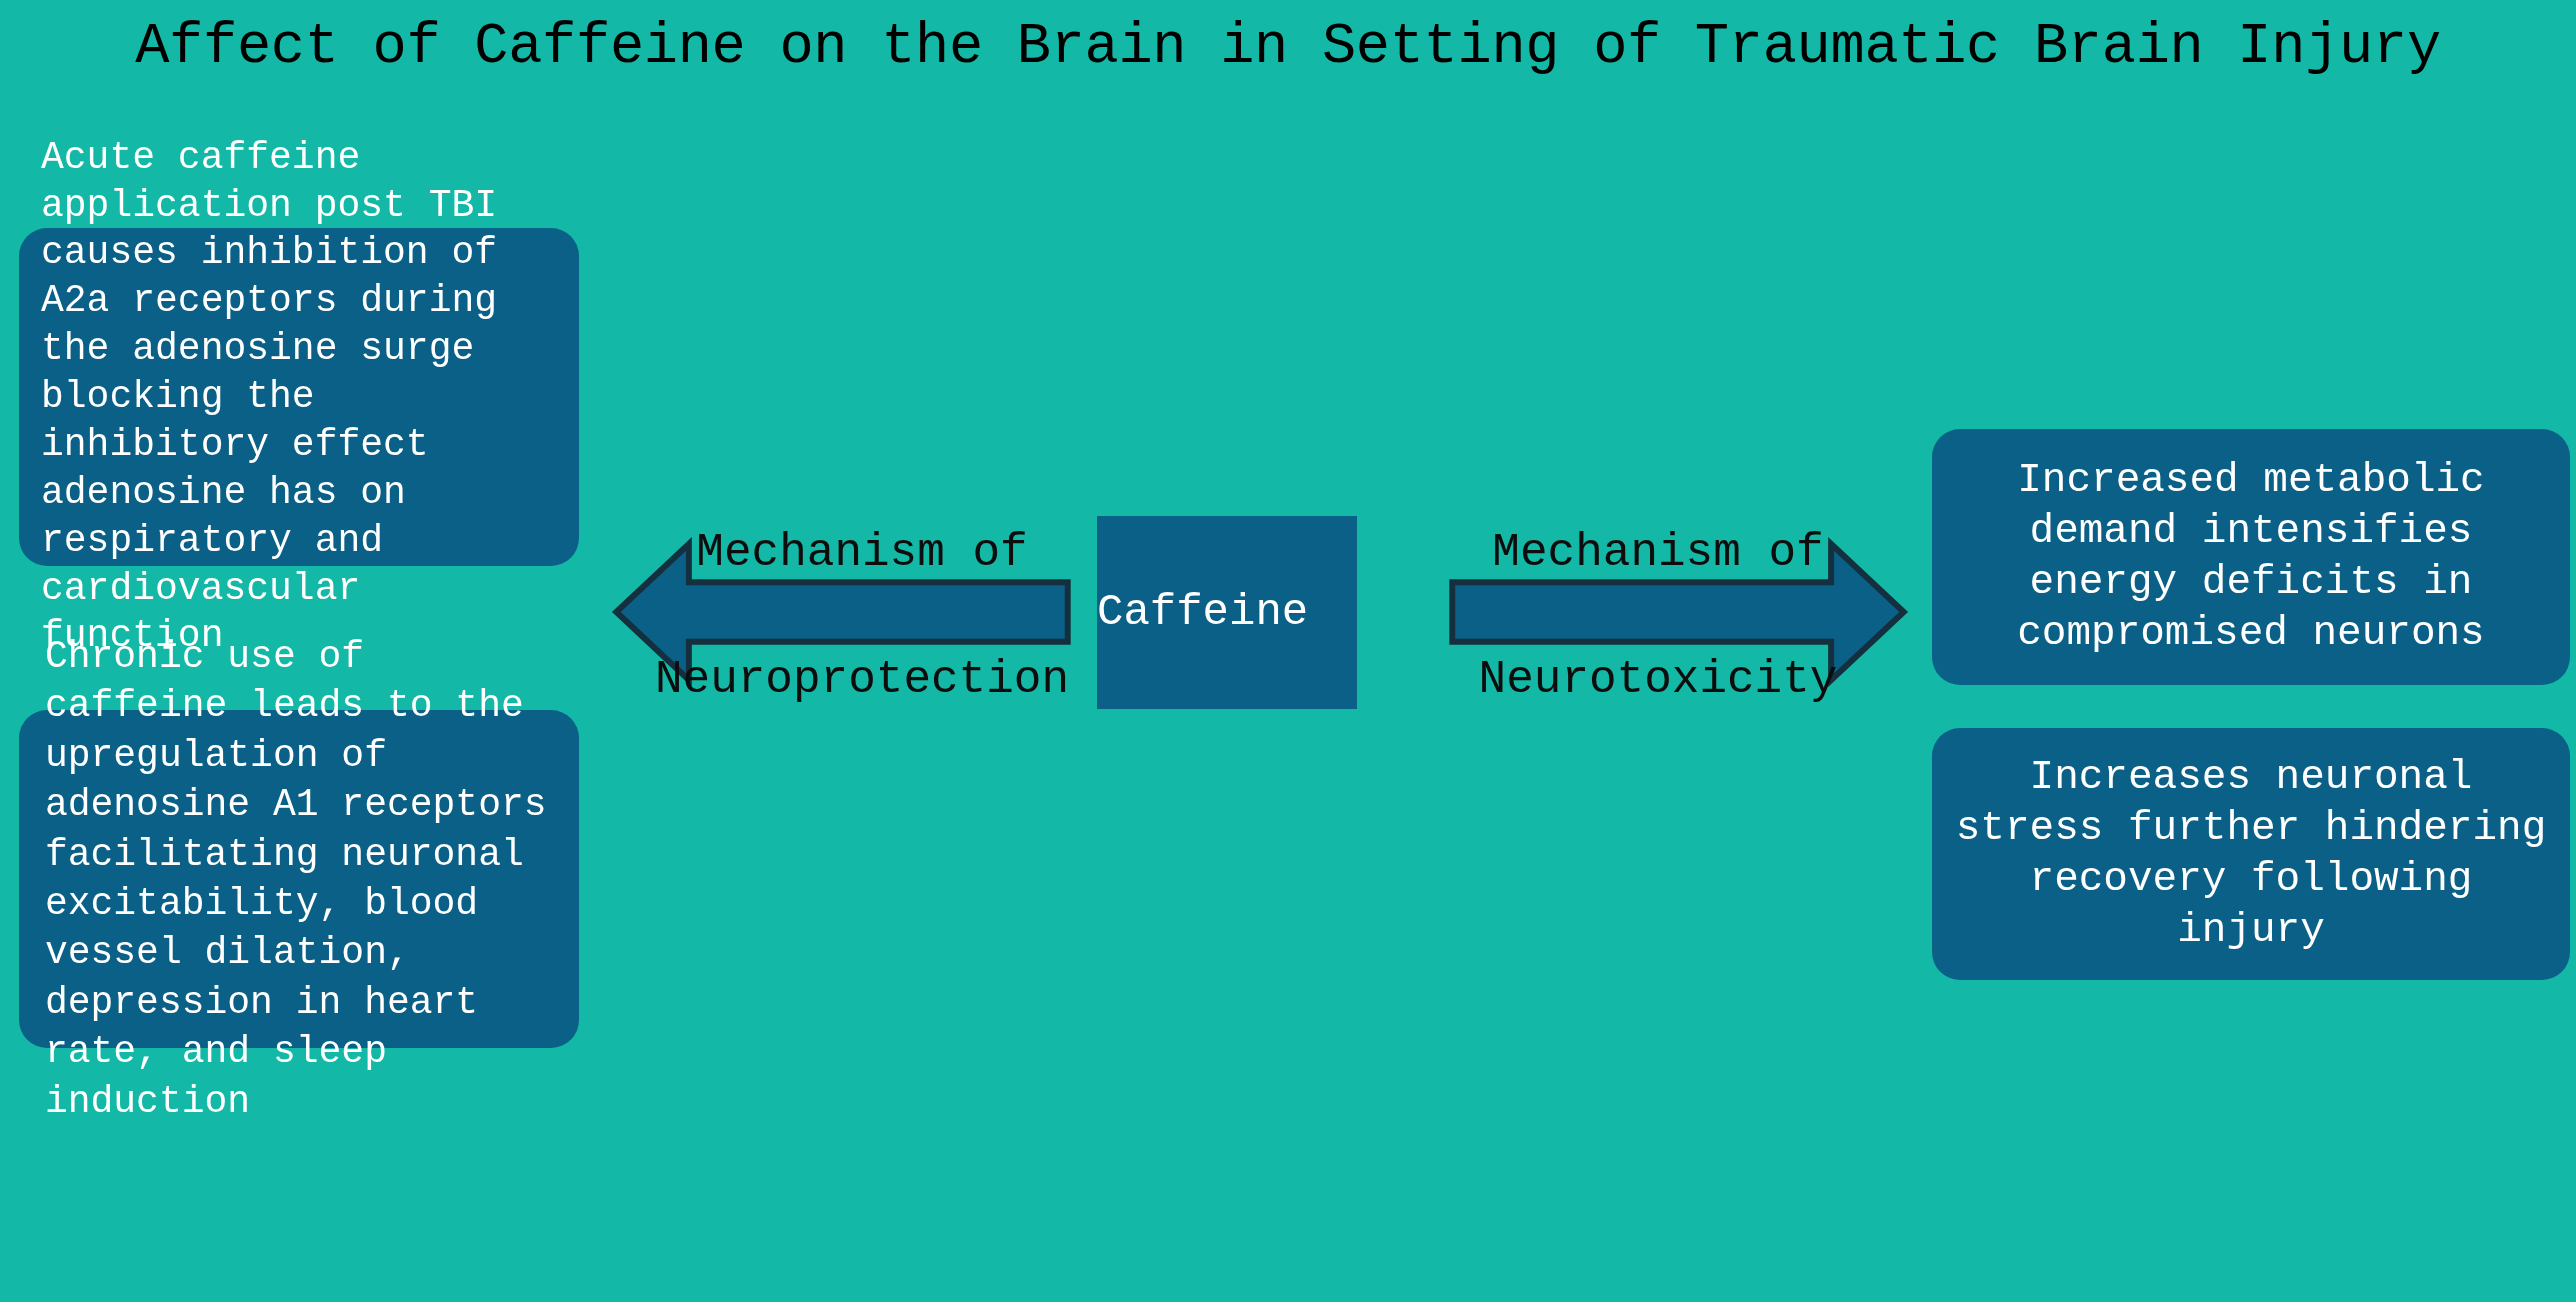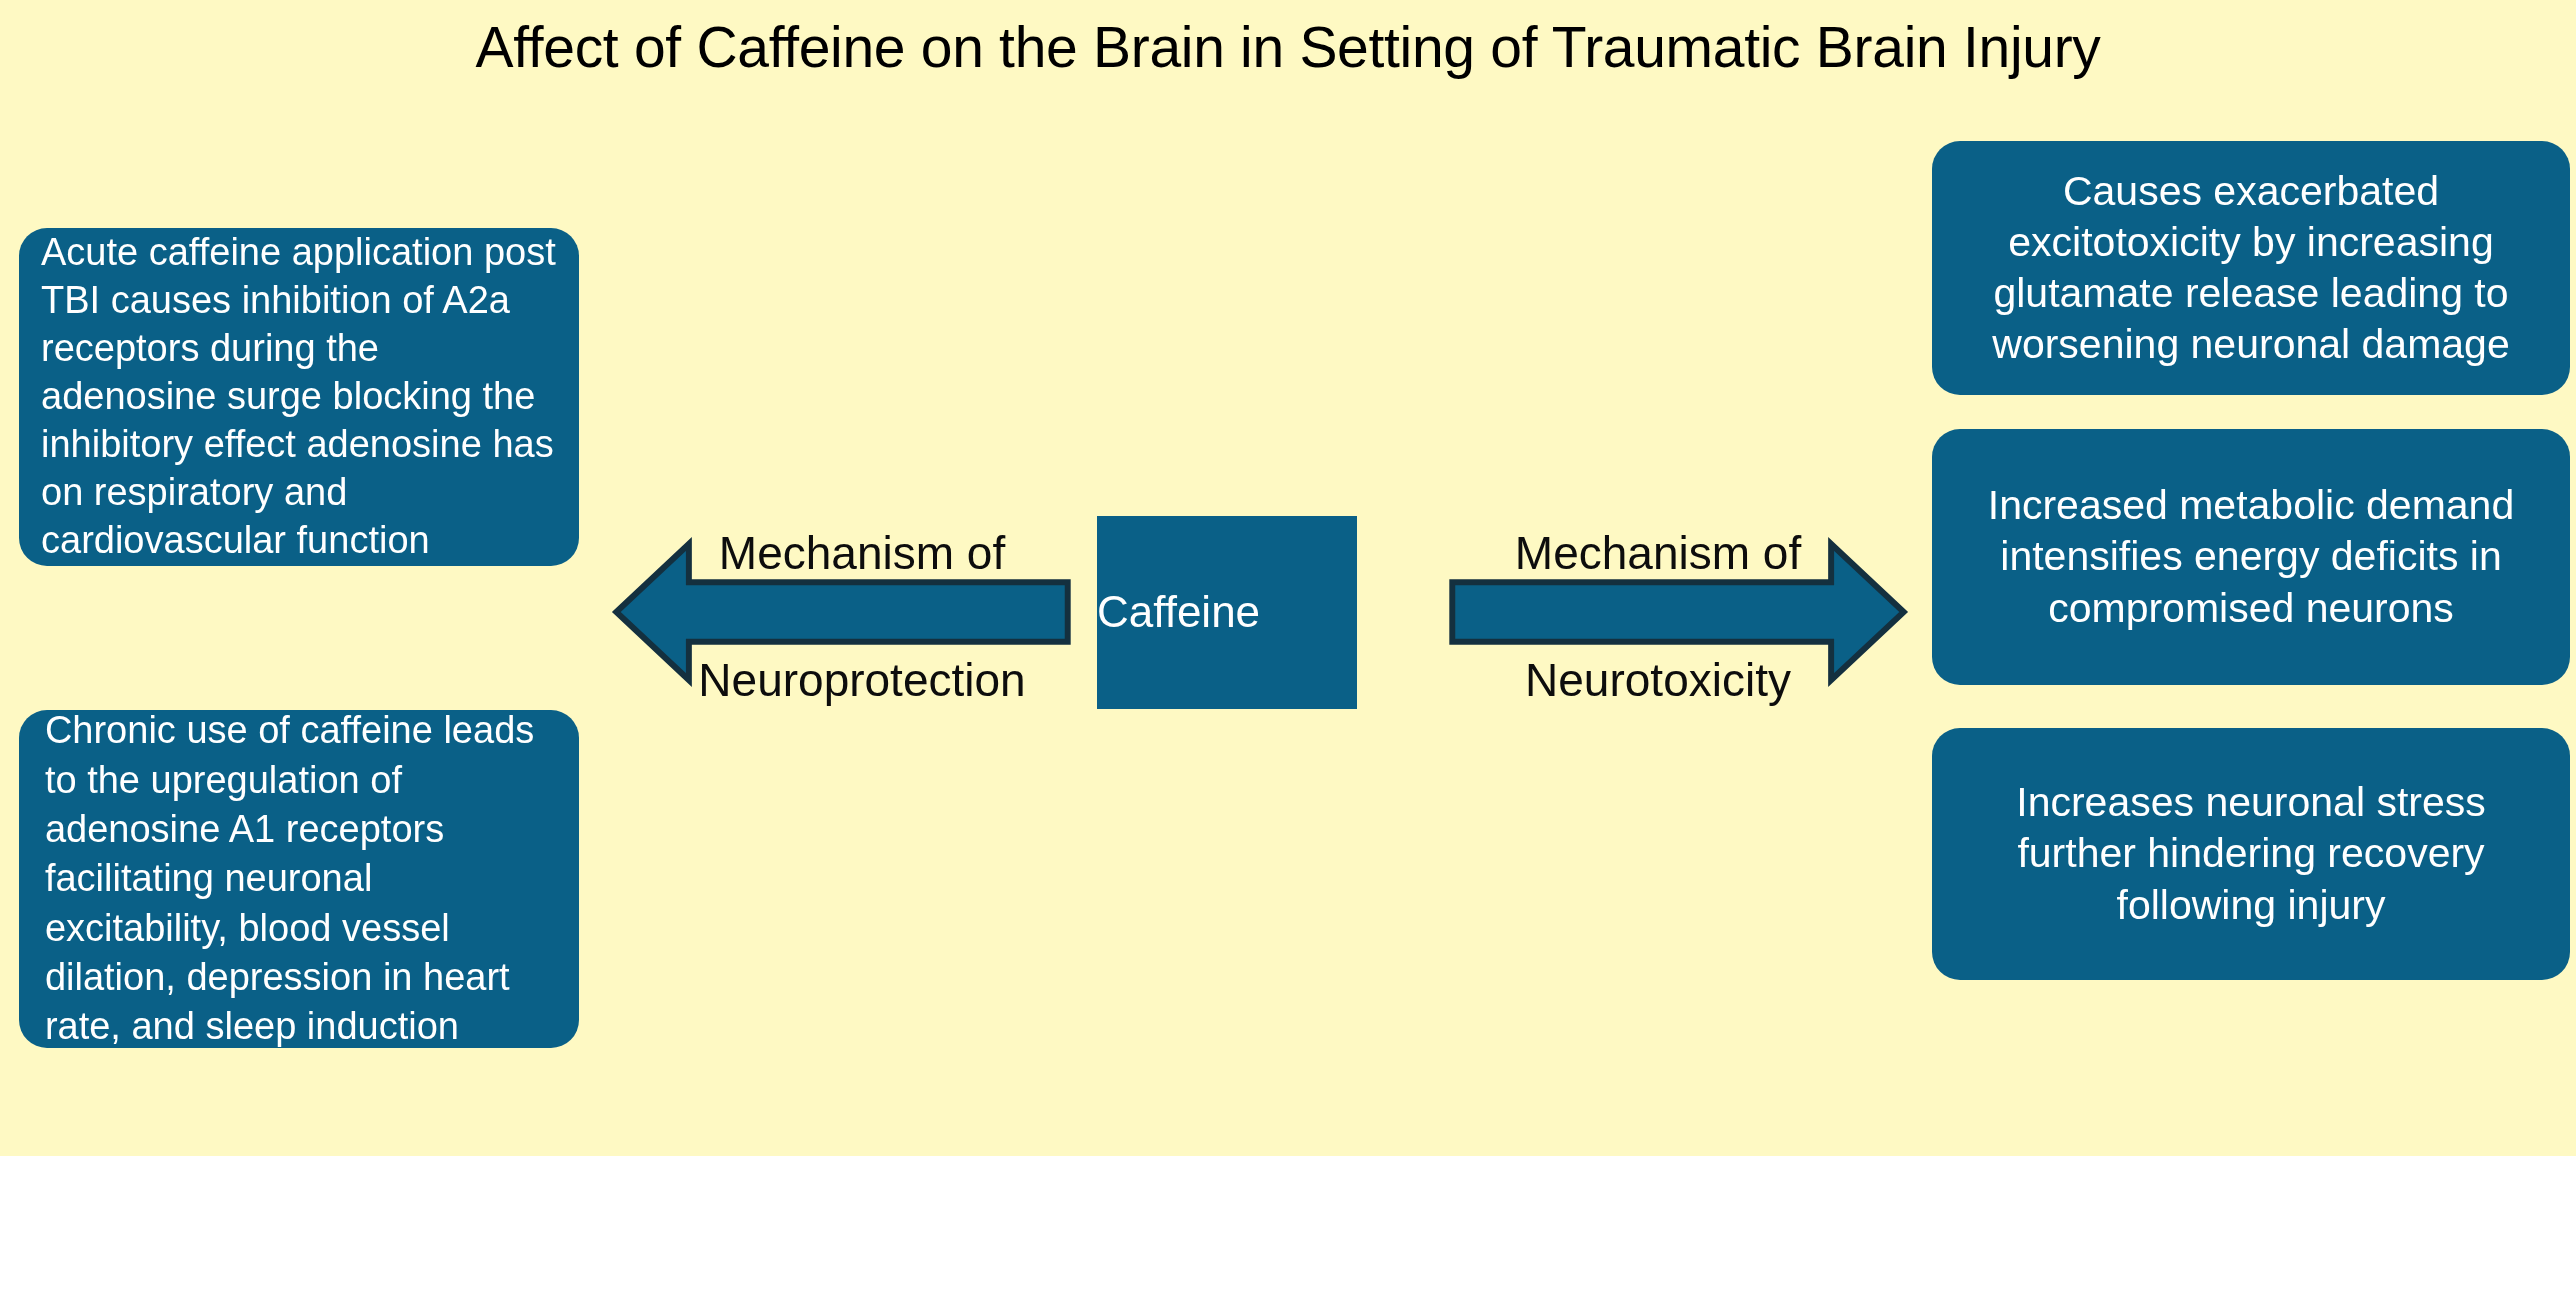--- a/index.html
+++ b/index.html
@@ -6,23 +6,24 @@
     margin: 0;
     padding: 0;
     background: #ffffff;
   }
   body {
     font-family: "Liberation Sans", sans-serif;
   }
   #canvas {
     position: relative;
     width: 2576px;
-    height: 1156px;
-    background: #fef9c3;
+    height: 1302px;
+    background: #14b8a6;
     overflow: hidden;
+    font-family: Liberation Mono, monospace;
   }
 
   
   .title {
     position: absolute;
     left: 0;
     top: 16px;
     width: 2576px;
     text-align: center;
     font-size: 57px;
@@ -167,23 +168,20 @@
   </div>
 
   <div class="arrow-wrap arrow-right">
     <svg class="arrow-svg" viewBox="0 0 700 330" preserveAspectRatio="none">
       <polygon points="692,165 582,62 582,120 8,120 8,210 582,210 582,268" fill="#0a6087" stroke="#14303f" stroke-width="9" stroke-linejoin="miter"></polygon>
     </svg>
     <div class="arrow-label top">Mechanism of</div>
     <div class="arrow-label bottom">Neurotoxicity</div>
   </div>
 
-  <div class="card right right-1">
-    <span class="card-text">Causes exacerbated excitotoxicity by increasing glutamate release leading to worsening neuronal damage</span>
-  </div>
 
   <div class="card right right-3">
     <span class="card-text">Increases neuronal stress further hindering recovery following injury</span>
   </div>
 
   <div class="card right right-2">
     <span class="card-text">Increased metabolic demand intensifies energy deficits in compromised neurons</span>
   </div>
 
 

